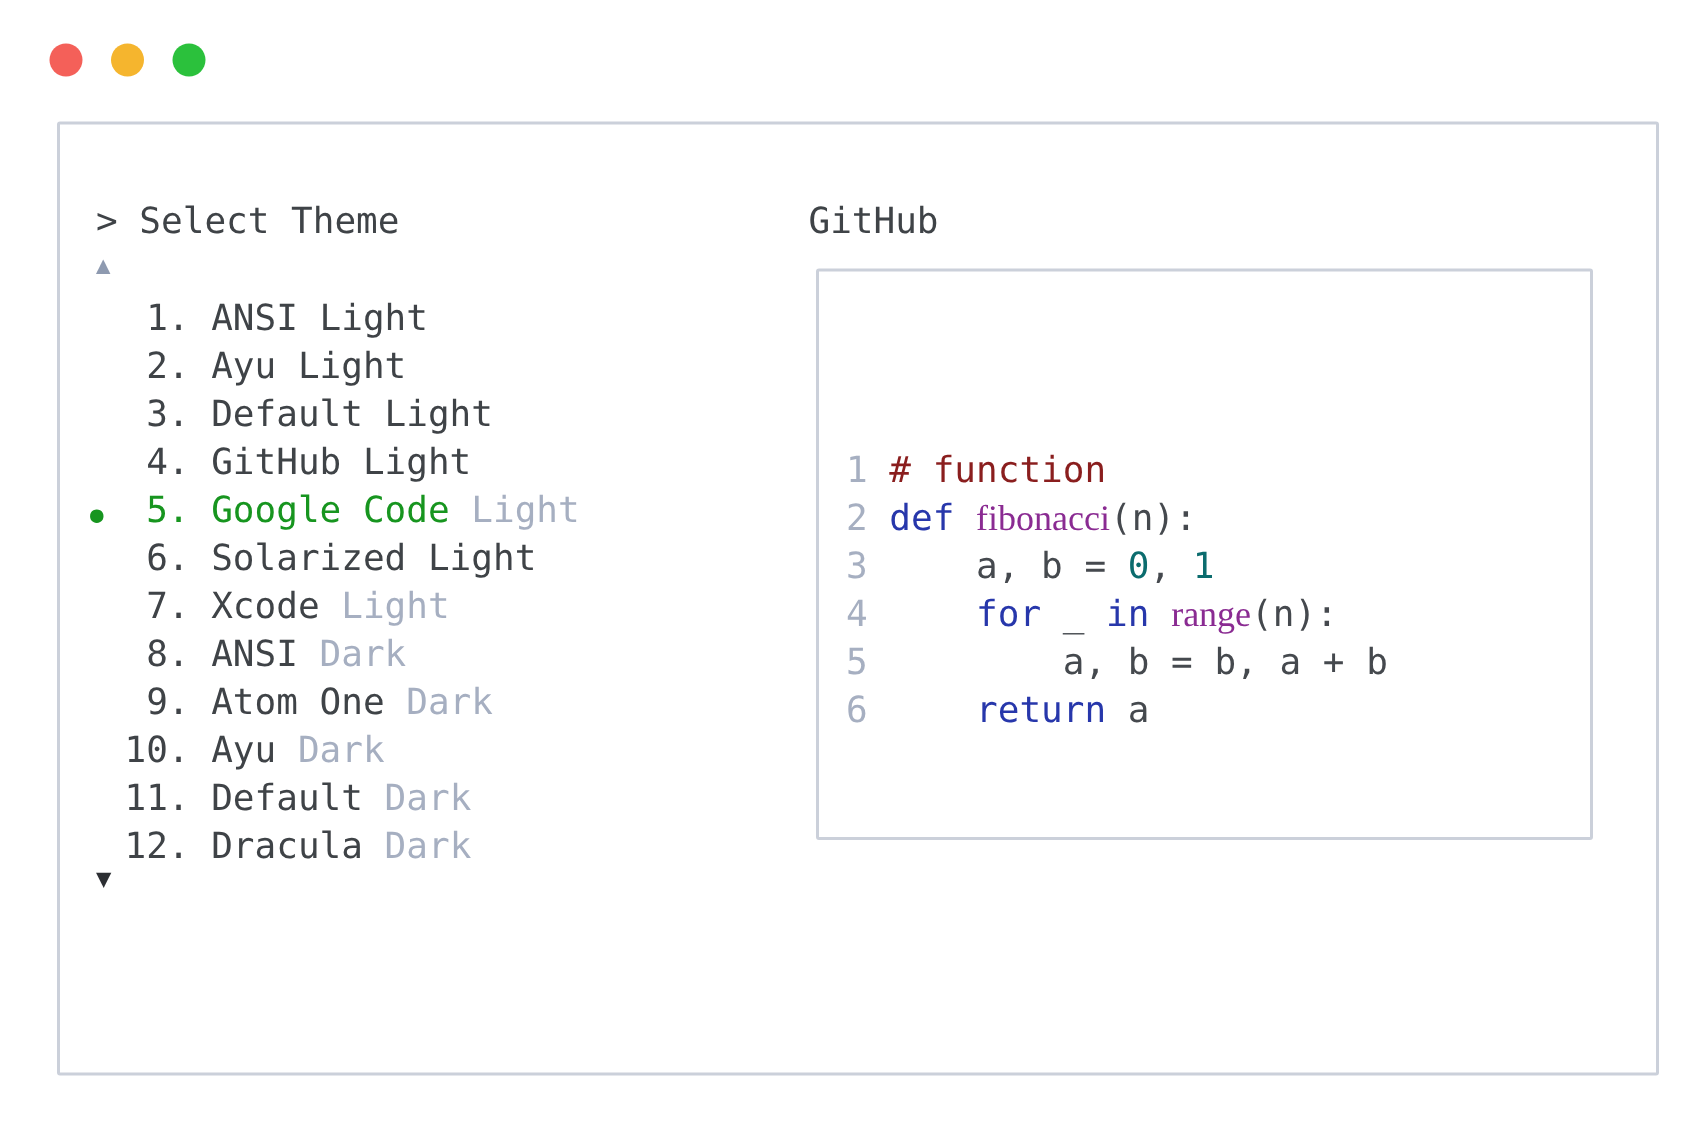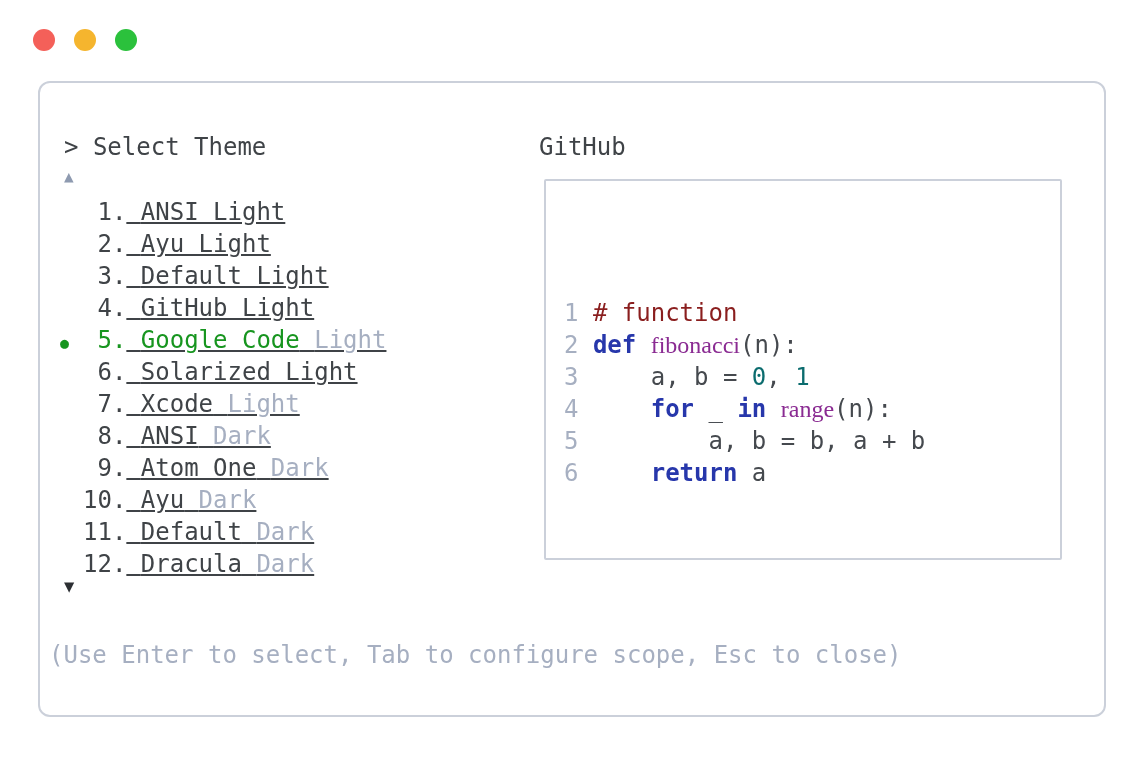--- a/index.html
+++ b/index.html
@@ -14,51 +14,51 @@
   
   .dots { position:absolute; left:33px; top:29px; display:flex; gap:19px; }
   .dot { width:22px; height:22px; border-radius:50%; }
   .dot.red    { background:var(--dot_red,#f46059); }
   .dot.yellow { background:var(--dot_yellow,#f5b52e); }
   .dot.green  { background:var(--dot_green,#2bc13c); }
 
   
   .panel {
     position:absolute; left:38px; top:81px; width:1068px; height:636px;
-    background:#fff; border:2px solid var(--border,#cbd0da); border-radius:12px;
+    background:#fff; border:2px solid var(--border,#cbd0da); border-radius:2px;
   }
 
   .title, .preview-label { position:absolute; top:48px; font-size:24px; line-height:32px; color:var(--text,#3f4347); white-space:pre; }
   .title { left:24px; }
   .preview-label { left:499px; }
 
   .arrow-up   { position:absolute; left:24px; top:86px;  font-size:16px; color:var(--arrow_up,#8e9ab0); line-height:16px; }
   .arrow-down { position:absolute; left:24px; top:495px; font-size:17px; color:var(--arrow_down,#2c2f33); line-height:17px; }
 
   
-  .list { position:absolute; left:20px; top:113px; font-size:24px; line-height:32px; white-space:pre;text-decoration:underline; }
+  .list { position:absolute; left:20px; top:113px; font-size:24px; line-height:32px; white-space:pre; }
   .trow { height:32px; }
   .bullet { display:inline-block; width:23px; font-size:15px; color:var(--accent,#17951f); }
   .num  { display:inline-block; width:3ch; text-align:right; }
   .trow.selected .num, .trow.selected .name { color:var(--accent,#17951f); }
   .suffix { color:var(--muted,#a6afc1); }
 
   .hint { position:absolute; left:9px; top:556px; font-size:24px; line-height:32px; color:var(--muted,#a6afc1); white-space:pre; }
 
   
   .pbox {
     position:absolute; left:504px; top:96px; width:518px; height:381px;
     background:#fff; border:2px solid var(--border,#cbd0da); border-radius:2px; overflow:hidden;
   }
   .code { position:absolute; left:18px; top:52px; font-size:24px; line-height:32px; white-space:pre; color:var(--plain,#45494e); }
   .cline { height:32px; }
   .lnum { display:inline-block; width:2ch; color:var(--muted,#a6afc1); }
 
   .tok-comment { color:var(--comment,#8a1e1e);margin-top:20px; }
-  .tok-keyword { color:var(--keyword,#2737ab);font-weight:bold; }
+  .tok-keyword { color:var(--keyword,#2737ab); }
   .tok-fname   { color:var(--fname,#8a2b92);font-family:Liberation Serif, serif; }
   .tok-number  { color:var(--number,#0b6c6e); }
   .tok-plain   { color:var(--plain,#45494e); }
 </style>
 </head>
 <body>
 
 <div class="stage">
 
   <div class="dots">
@@ -79,16 +79,15 @@
 
     <div class="arrow-down">▼</div>
 
     <div class="pbox">
       <div class="code">
         <div id="code-lines"><div class="cline"><span class="lnum">1</span><span class="tok-comment"># function</span></div><div class="cline"><span class="lnum">2</span><span class="tok-keyword">def</span><span class="tok-plain"> </span><span class="tok-fname">fibonacci</span><span class="tok-plain">(n):</span></div><div class="cline"><span class="lnum">3</span><span class="tok-plain">    a, b = </span><span class="tok-number">0</span><span class="tok-plain">, </span><span class="tok-number">1</span></div><div class="cline"><span class="lnum">4</span><span class="tok-plain">    </span><span class="tok-keyword">for</span><span class="tok-plain"> _ </span><span class="tok-keyword">in</span><span class="tok-plain"> </span><span class="tok-fname">range</span><span class="tok-plain">(n):</span></div><div class="cline"><span class="lnum">5</span><span class="tok-plain">        a, b = b, a + b</span></div><div class="cline"><span class="lnum">6</span><span class="tok-plain">    </span><span class="tok-keyword">return</span><span class="tok-plain"> a</span></div></div>
         
       </div>
     </div>
 
-    <div class="hint">(Use Enter to select, Tab to configure scope, Esc to close)</div>
 
   </div>
 </div>
 
 </body></html>

